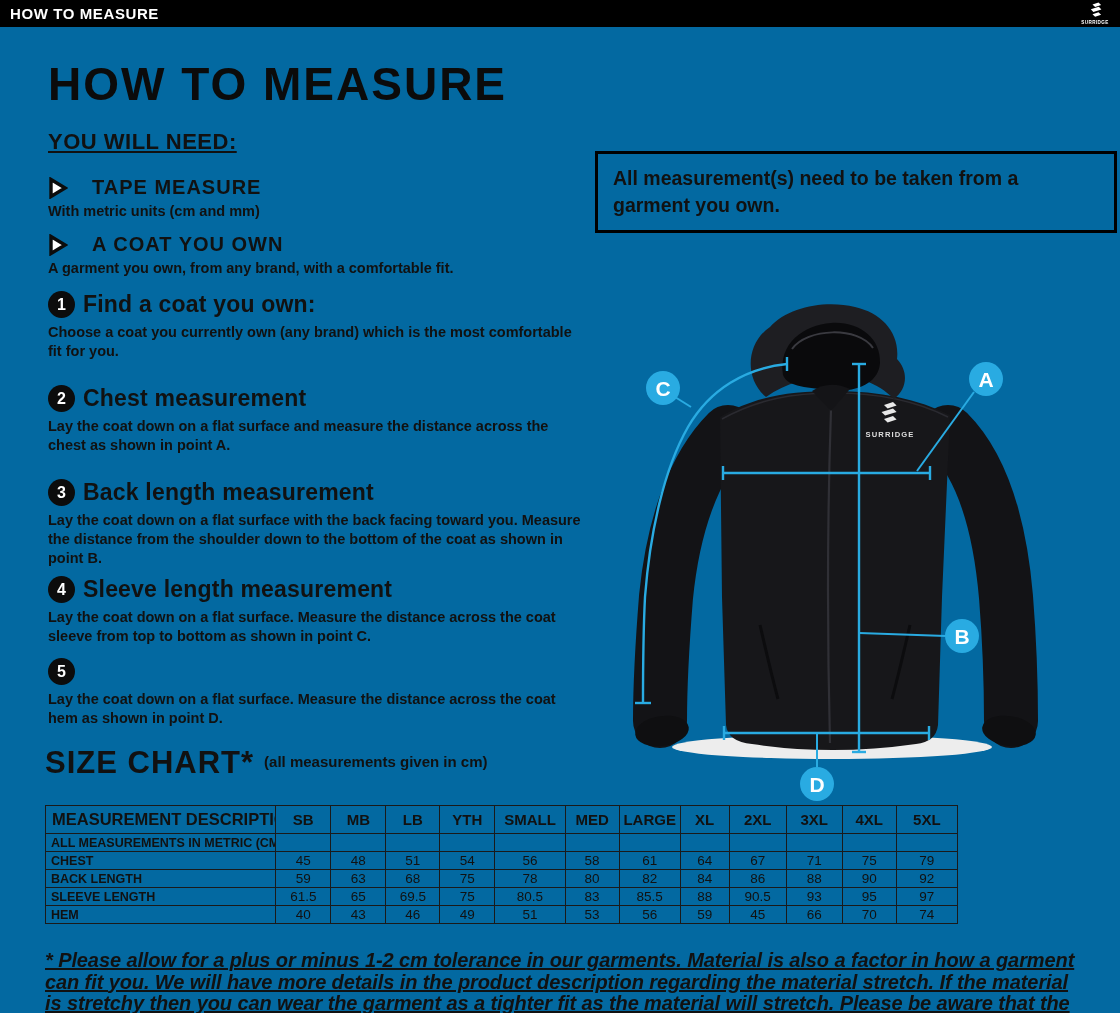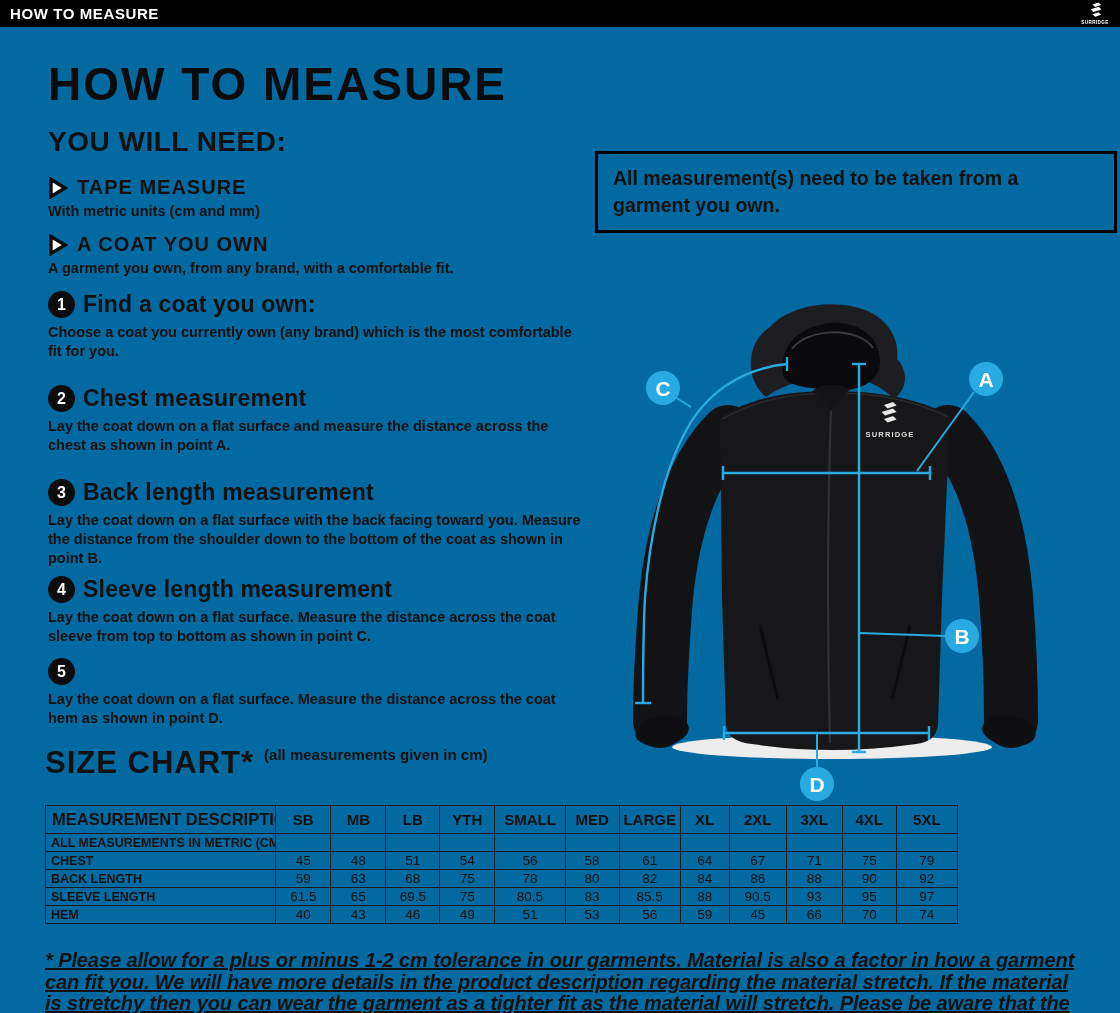--- a/index.html
+++ b/index.html
@@ -10,24 +10,24 @@
 
   
   .topbar { position:absolute; left:0; top:0; width:1120px; height:27px; background:#000;
             display:flex; align-items:center; justify-content:space-between; padding:0 6px 0 10px; }
   .topbar-title { color:#fff; font-size:15px; font-weight:bold; letter-spacing:.6px; }
   .topbar-logo { display:flex; flex-direction:column; align-items:center; line-height:1; padding-right:2px; }
 
   
   .left-col { position:absolute; left:48px; top:58px; width:540px; }
   .h1 { font-size:46px; font-weight:900; letter-spacing:2px; line-height:52px; color:#0b0b0b; }
-  .h2 { margin-top:16px; font-size:28px; font-weight:900; letter-spacing:.5px; line-height:32px; }
+  .h2 { margin-top:16px; font-size:22px; font-weight:900; letter-spacing:.5px; line-height:32px;text-decoration:underline; }
   .req { margin-top:18px; }
   .req + .req { margin-top:12px; }
-  .req-head { display:flex; align-items:center; gap:9px; }
+  .req-head { display:flex; align-items:center; gap:24px; }
   .req-label { font-size:20px; font-weight:900; letter-spacing:1px; }
   .req-detail { font-size:14.5px; font-weight:bold; line-height:19px; margin-top:3px; }
   .req:nth-of-type(2) .req-detail { margin-top:9px; }
 
   .steps { margin-top:13px; }
   .step { margin-bottom:24px; }
   .step:nth-child(3) { margin-bottom:8px; }
   .step:nth-child(4) { margin-bottom:12px; }
   .step-head { display:flex; align-items:center; gap:8px; }
   .step-num { width:27px; height:27px; border-radius:50%; background:#0c0c0c; color:#fff;
@@ -41,21 +41,21 @@
 
   
   .jacket { position:absolute; left:618px; top:297px; width:485px; height:528px; }
   .mline { stroke:var(--accent); stroke-width:2.4; fill:none; }
   .mline-thin { stroke:var(--accent); stroke-width:2; fill:none; }
   .mcircle { fill:var(--accent); }
   .mletter { fill:#fff; font-size:21px; font-weight:bold; text-anchor:middle; }
 
   
   .size-chart { position:absolute; left:45px; top:746px; width:1045px; }
-  .sc-head { display:flex; align-items:flex-start; gap:10px; }
+  .sc-head { display:flex; align-items:center; gap:10px; }
   .sc-title { font-size:31px; font-weight:900; letter-spacing:1px; line-height:34px; }
   .sc-sub { font-size:15px; font-weight:bold; padding-bottom:4px; }
   table.sizes { border-collapse:collapse; table-layout:fixed; width:913px; margin-top:25px; }
   table.sizes th, table.sizes td { border:1.6px solid #1a1a1a; overflow:hidden; white-space:nowrap; }
   table.sizes thead th { height:28px; font-size:15px; font-weight:bold; text-align:center; }
   table.sizes thead th:first-child { font-size:16.5px; text-align:left; padding-left:6px; }
   table.sizes td { height:18px; font-size:13.5px; text-align:center; }
   table.sizes td.label { text-align:left; padding-left:5px; font-size:12.5px; font-weight:bold; }
   table.sizes tr.metric td.label { font-size:12.5px; }
 

